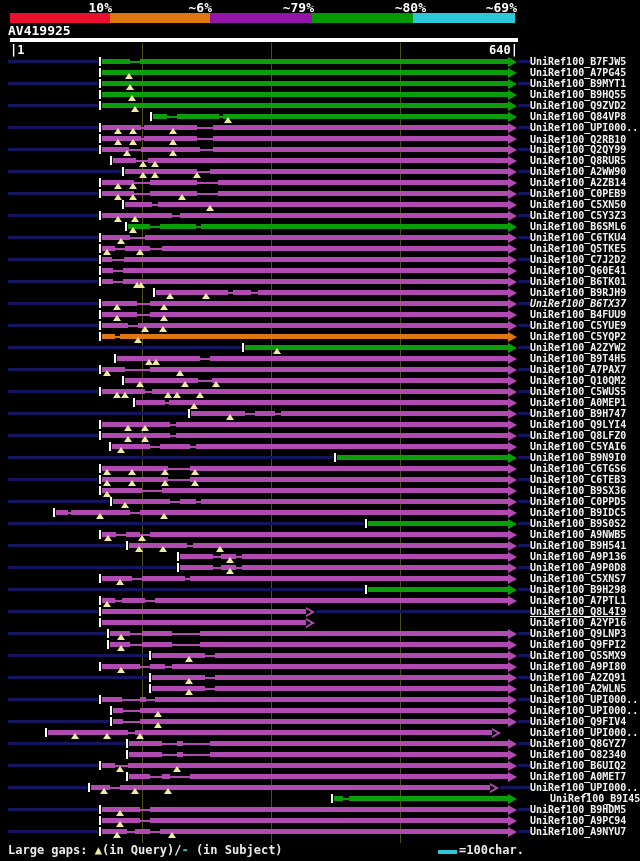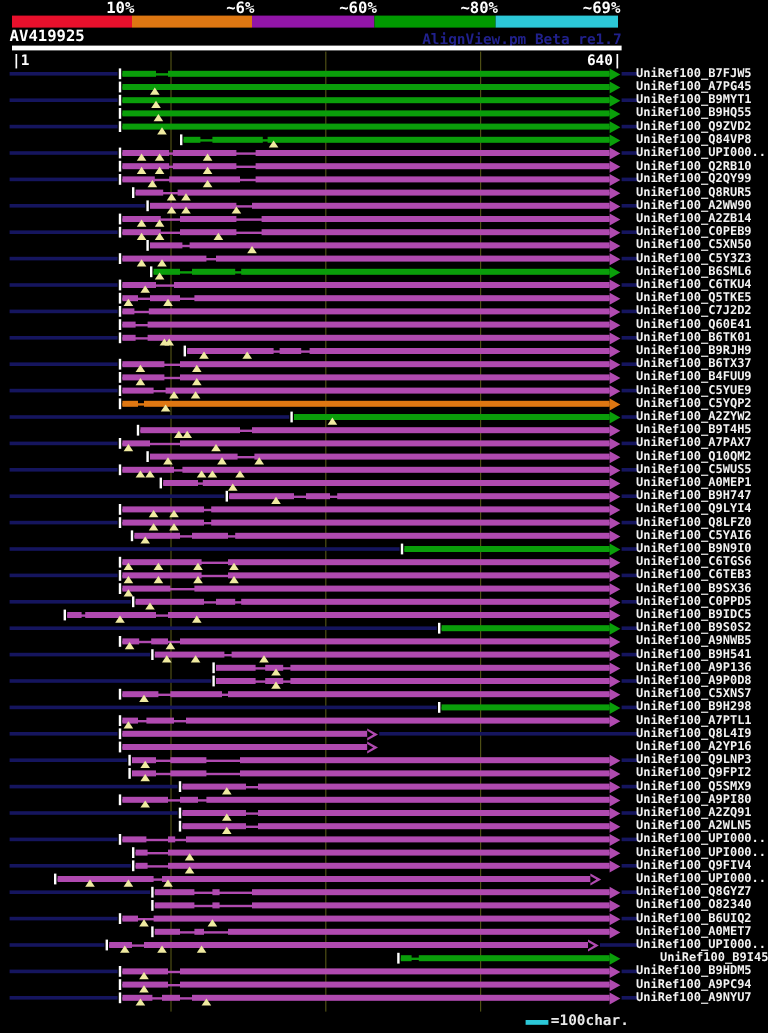--- a/index.html
+++ b/index.html
@@ -39,30 +39,29 @@
 </head>
 <body>
 
 <div id="app">
 
   <div id="scale-bar">
       <div class="scale-label" style="left: 32px;">10%</div>
       <div class="scale-seg" style="left: 10px; width: 100px; background: rgb(232, 16, 44);"></div>
       <div class="scale-label" style="left: 132px;">~6%</div>
       <div class="scale-seg" style="left: 110px; width: 100px; background: rgb(222, 119, 18);"></div>
-      <div class="scale-label" style="left: 234px;">~60%</div>
+      <div class="scale-label" style="left: 234px;">~79%</div>
       <div class="scale-seg" style="left: 210px; width: 102px; background: rgb(146, 21, 168);"></div>
-      <div class="scale-label" style="left: 335px;">~80%</div>
+      <div class="scale-label" style="left: 346px;">~80%</div>
       <div class="scale-seg" style="left: 312px; width: 101px; background: rgb(0, 154, 0);"></div>
       <div class="scale-label" style="left: 437px;">~69%</div>
       <div class="scale-seg" style="left: 413px; width: 102px; background: rgb(44, 200, 216);"></div>
     </div>
 
   <div class="query-id">AV419925</div>
-  <div class="watermark">AlignView.pm Beta re1.7</div>
   <div class="qbar"></div>
 
   <div class="ruler-left"><span>|</span><span>1</span></div>
   <div class="ruler-right"><span>640</span><span>|</span></div>
 
   <div id="plot">
       <div class="gridline" style="left: 142px;"></div>
       <div class="gridline" style="left: 271px;"></div>
       <div class="gridline" style="left: 400px;"></div>
       <div class="navy" style="left: 8px; top: 60px; width: 90px;"></div>
@@ -260,21 +259,21 @@
       <div class="hitlabel" style="top: 287px;">UniRef100_B9RJH9</div>
       <div class="navy" style="left: 8px; top: 302px; width: 90px;"></div>
       <div class="tick" style="left: 99px; top: 299px;"></div>
       <div class="thinline" style="left: 102px; top: 303px; width: 406px; background: rgb(176, 74, 176);"></div>
       <div class="thickbar" style="left: 102px; top: 301px; width: 35px; background: rgb(176, 74, 176);"></div>
       <div class="thickbar" style="left: 150px; top: 301px; width: 358px; background: rgb(176, 74, 176);"></div>
       <div class="arrow" style="left: 508px; top: 299px; border-left: 9px solid rgb(176, 74, 176);"></div>
       <div class="navy" style="left: 518px; top: 302px; width: 13px;"></div>
       <div class="tri" style="left: 113px; top: 304px;"></div>
       <div class="tri" style="left: 160px; top: 304px;"></div>
-      <div class="hitlabel" style="top: 298px;">UniRef100_B6TX37</div>
+      <div class="hitlabel" style="top: 298px; font-style: italic;">UniRef100_B6TX37</div>
       <div class="tick" style="left: 99px; top: 310px;"></div>
       <div class="thinline" style="left: 102px; top: 314px; width: 406px; background: rgb(176, 74, 176);"></div>
       <div class="thickbar" style="left: 102px; top: 312px; width: 35px; background: rgb(176, 74, 176);"></div>
       <div class="thickbar" style="left: 150px; top: 312px; width: 358px; background: rgb(176, 74, 176);"></div>
       <div class="arrow" style="left: 508px; top: 310px; border-left: 9px solid rgb(176, 74, 176);"></div>
       <div class="tri" style="left: 113px; top: 315px;"></div>
       <div class="tri" style="left: 160px; top: 315px;"></div>
       <div class="hitlabel" style="top: 309px; text-align: center;">UniRef100_B4FUU9</div>
       <div class="navy" style="left: 8px; top: 324px; width: 90px;"></div>
       <div class="tick" style="left: 99px; top: 321px;"></div>
@@ -507,21 +506,21 @@
       <div class="arrow" style="left: 508px; top: 596px; border-left: 9px solid rgb(176, 74, 176);"></div>
       <div class="tri" style="left: 103px; top: 601px;"></div>
       <div class="hitlabel" style="top: 595px;">UniRef100_A7PTL1</div>
       <div class="navy" style="left: 8px; top: 610px; width: 90px;"></div>
       <div class="tick" style="left: 99px; top: 607px;"></div>
       <div class="thinline" style="left: 102px; top: 611px; width: 204px; background: rgb(176, 74, 176);"></div>
       <div class="thickbar" style="left: 102px; top: 609px; width: 204px; background: rgb(176, 74, 176);"></div>
       <div class="arrow" style="left: 306px; top: 607px; border-left: 9px solid rgb(176, 74, 176);"></div>
       <div class="arrow-in" style="left: 306px; top: 609px;"></div>
       <div class="navy" style="left: 316px; top: 610px; width: 215px;"></div>
-      <div class="hitlabel" style="top: 606px;">UniRef100_Q8L4I9</div>
+      <div class="hitlabel" style="top: 606px; text-decoration: underline;">UniRef100_Q8L4I9</div>
       <div class="tick" style="left: 99px; top: 618px;"></div>
       <div class="thinline" style="left: 102px; top: 622px; width: 204px; background: rgb(176, 74, 176);"></div>
       <div class="thickbar" style="left: 102px; top: 620px; width: 204px; background: rgb(176, 74, 176);"></div>
       <div class="arrow" style="left: 306px; top: 618px; border-left: 9px solid rgb(176, 74, 176);"></div>
       <div class="arrow-in" style="left: 306px; top: 620px;"></div>
       <div class="hitlabel" style="top: 617px;">UniRef100_A2YP16</div>
       <div class="navy" style="left: 8px; top: 632px; width: 98px;"></div>
       <div class="tick" style="left: 107px; top: 629px;"></div>
       <div class="thinline" style="left: 110px; top: 633px; width: 398px; background: rgb(176, 74, 176);"></div>
       <div class="thickbar" style="left: 110px; top: 631px; width: 20px; background: rgb(176, 74, 176);"></div>
@@ -680,17 +679,18 @@
       <div class="thickbar" style="left: 102px; top: 829px; width: 25px; background: rgb(176, 74, 176);"></div>
       <div class="thickbar" style="left: 135px; top: 829px; width: 15px; background: rgb(176, 74, 176);"></div>
       <div class="thickbar" style="left: 160px; top: 829px; width: 348px; background: rgb(176, 74, 176);"></div>
       <div class="arrow" style="left: 508px; top: 827px; border-left: 9px solid rgb(176, 74, 176);"></div>
       <div class="navy" style="left: 518px; top: 830px; width: 13px;"></div>
       <div class="tri" style="left: 113px; top: 832px;"></div>
       <div class="tri" style="left: 168px; top: 832px;"></div>
       <div class="hitlabel" style="top: 826px;">UniRef100_A9NYU7</div>
     </div>
 
+  <div class="footer-text"><span>Large gaps: </span><span class="gap-q">▲</span><span>(in Query)/</span><span class="gap-s">-</span><span> (in Subject)</span></div>
 
   <div class="cyan-swatch"></div>
   <div class="footer-scale-text">=100char.</div>
 
 </div>
 
 </body></html>

